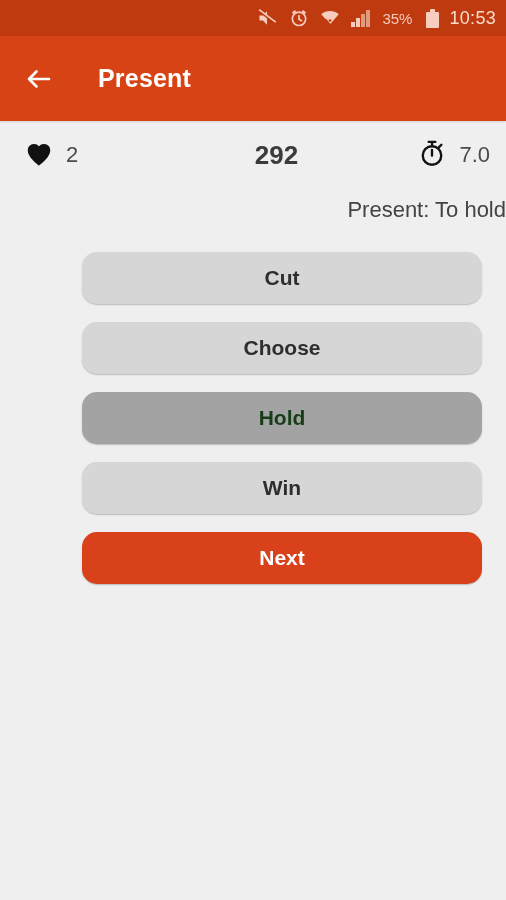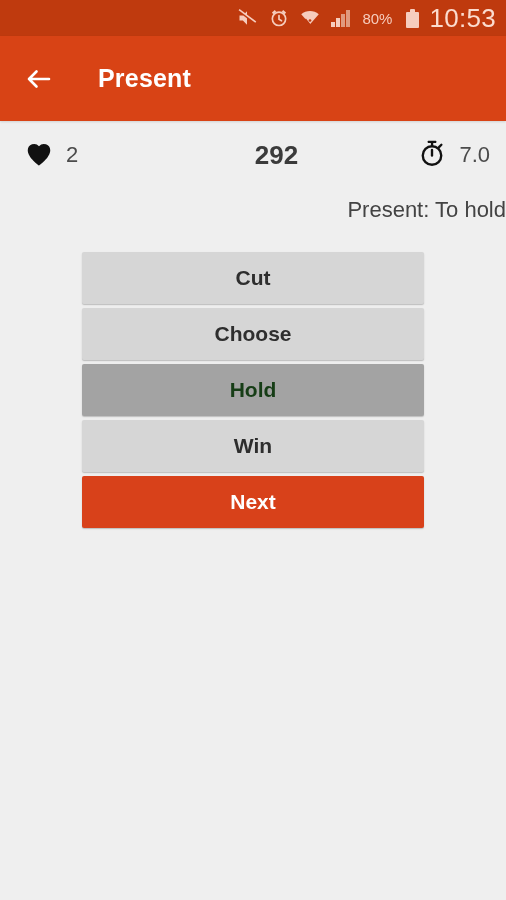--- a/index.html
+++ b/index.html
@@ -23,21 +23,21 @@
   .statusbar .sb-icon{
     display:flex; align-items:center; justify-content:center;
     margin-left:11px;
     height:22px;
   }
   .statusbar .sb-text{
     font-size:15px; color:#f6cdbe; letter-spacing:0px;
     margin-left:11px;
   }
   .statusbar .sb-clock{
-    font-size:26px; color:#fbdccf; margin-left:10px;
+    font-size:18px; color:#fbdccf; margin-left:10px;
     font-weight:400; letter-spacing:0.3px;
   }
   .batt{
     width:13px;height:19px;margin-left:3px;position:relative;
   }
   .batt-body{
     position:absolute;left:0;bottom:0;width:13px;height:16px;
     background:#f6cdbe;border-radius:1px;
   }
   .batt-cap{
@@ -89,29 +89,29 @@
     margin-top:8px;
   }
 
   
   .btn-list{
     margin-top:29px;
     padding:0 82px;
   }
   .btn{
     display:block;
-    width:342px;
+    width:400px;
     height:52px;
     line-height:52px;
     text-align:center;
     font-size:21px;
     font-weight:bold;
     border:none;
-    border-radius:2px;
-    margin-bottom:4px;
+    border-radius:15px;
+    margin-bottom:18px;
     cursor:pointer;
     font-family:"Liberation Sans", sans-serif;
     box-shadow:0 1px 1.5px rgba(0,0,0,0.17), 0 1px 0 rgba(0,0,0,0.05);
   }
   .btn-grey{ background:#d6d6d6; color:#2e2e2e; }
   .btn-green{ background:#a3a3a3; color:#163d16; }
   .btn-orange{ background:#d8411a; color:#ffffff; }
 </style>
 </head>
 <body>
@@ -145,21 +145,21 @@
 
   <span class="sb-icon">
     <span class="bars">
       <span style="height:5px;background:#f6cdbe;"></span>
       <span style="height:9px;background:#f6cdbe;"></span>
       <span style="height:13px;background:#e09a7e;"></span>
       <span style="height:17px;background:#e09a7e;"></span>
     </span>
   </span>
 
-  <span class="sb-text">80%</span>
+  <span class="sb-text">35%</span>
 
   <span class="sb-icon">
     <span class="batt">
       <span class="batt-cap"></span>
       <span class="batt-body"></span>
     </span>
   </span>
 
   <span class="sb-clock">10:53</span>
 </div>

